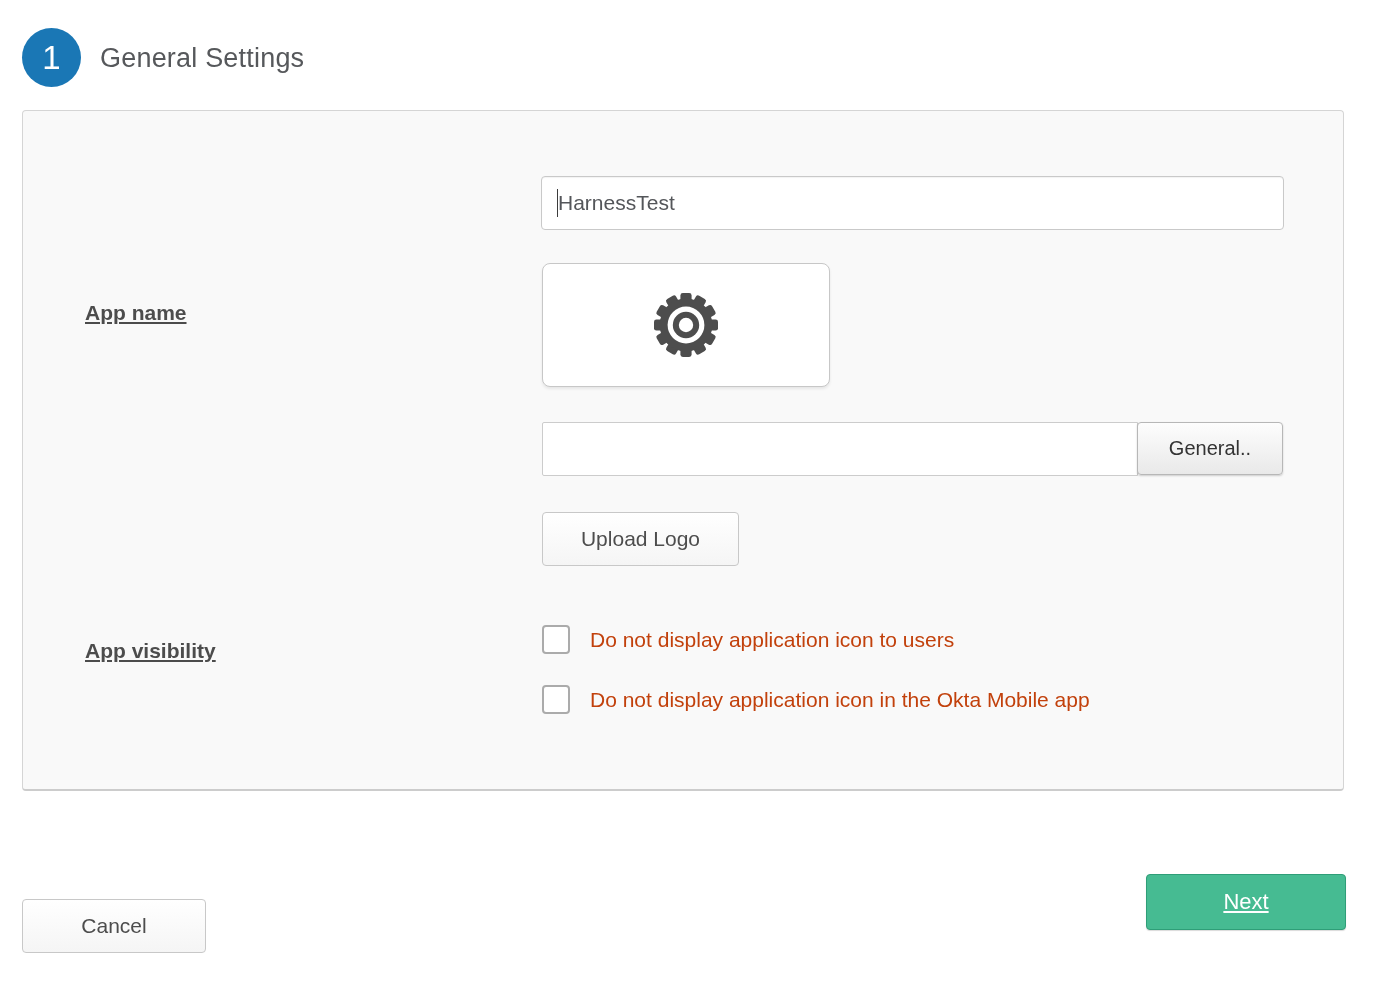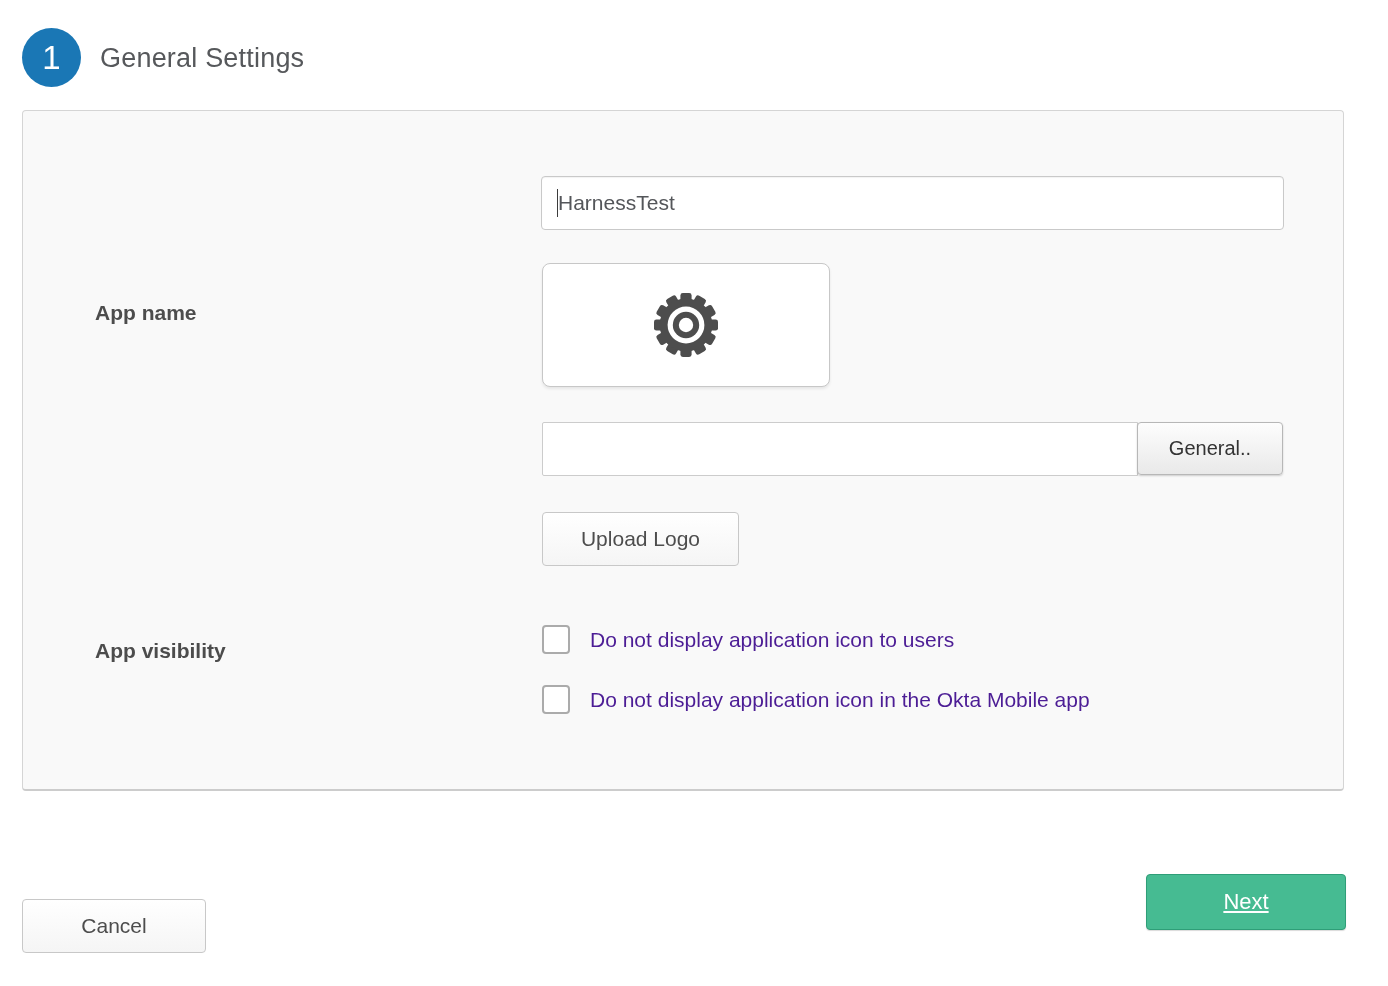--- a/index.html
+++ b/index.html
@@ -46,24 +46,25 @@
     left: 22px; top: 110px;
     width: 1322px; height: 681px;
     background: #f9f9f9;
     border: 1px solid #d5d5d5;
     border-bottom: 2px solid #cccccc;
     border-radius: 4px;
   }
 
   .form-label {
     position: absolute;
-    left: 72px;
+    left: 62px;
     font-size: 21px;
     font-weight: bold;
     color: #4c4c4c;
+    text-decoration: underline;
   }
   .optional-note {
     font-weight: 400;
     color: #a5a5a5;
   }
   .help-badge {
     display: inline-block;
     vertical-align: -4px;
     margin-left: 8px;
     width: 26px; height: 26px;
@@ -171,21 +172,21 @@
     width: 28px; height: 29px;
     background: #ffffff;
     border: 2px solid #ababab;
     border-radius: 4px;
     margin: 0;
     cursor: pointer;
   }
   .cb-label {
     margin-left: 20px;
     font-size: 21px;
-    color: #4c1d95;
+    color: #c2410c;
     cursor: pointer;
   }
 
   
   .cancel-btn {
     position: absolute;
     left: 22px; top: 875px;
     width: 184px; height: 54px; margin-top: 24px;
   }
   .next-btn {

